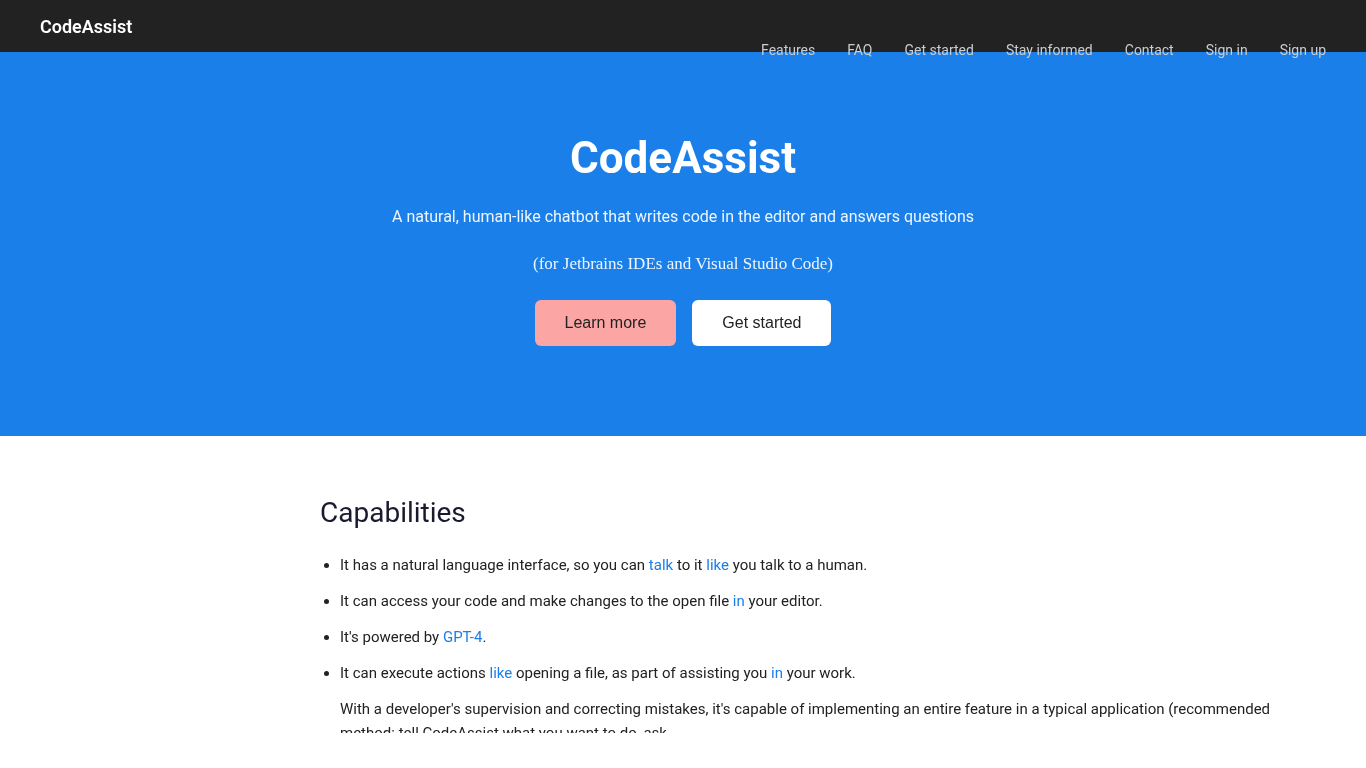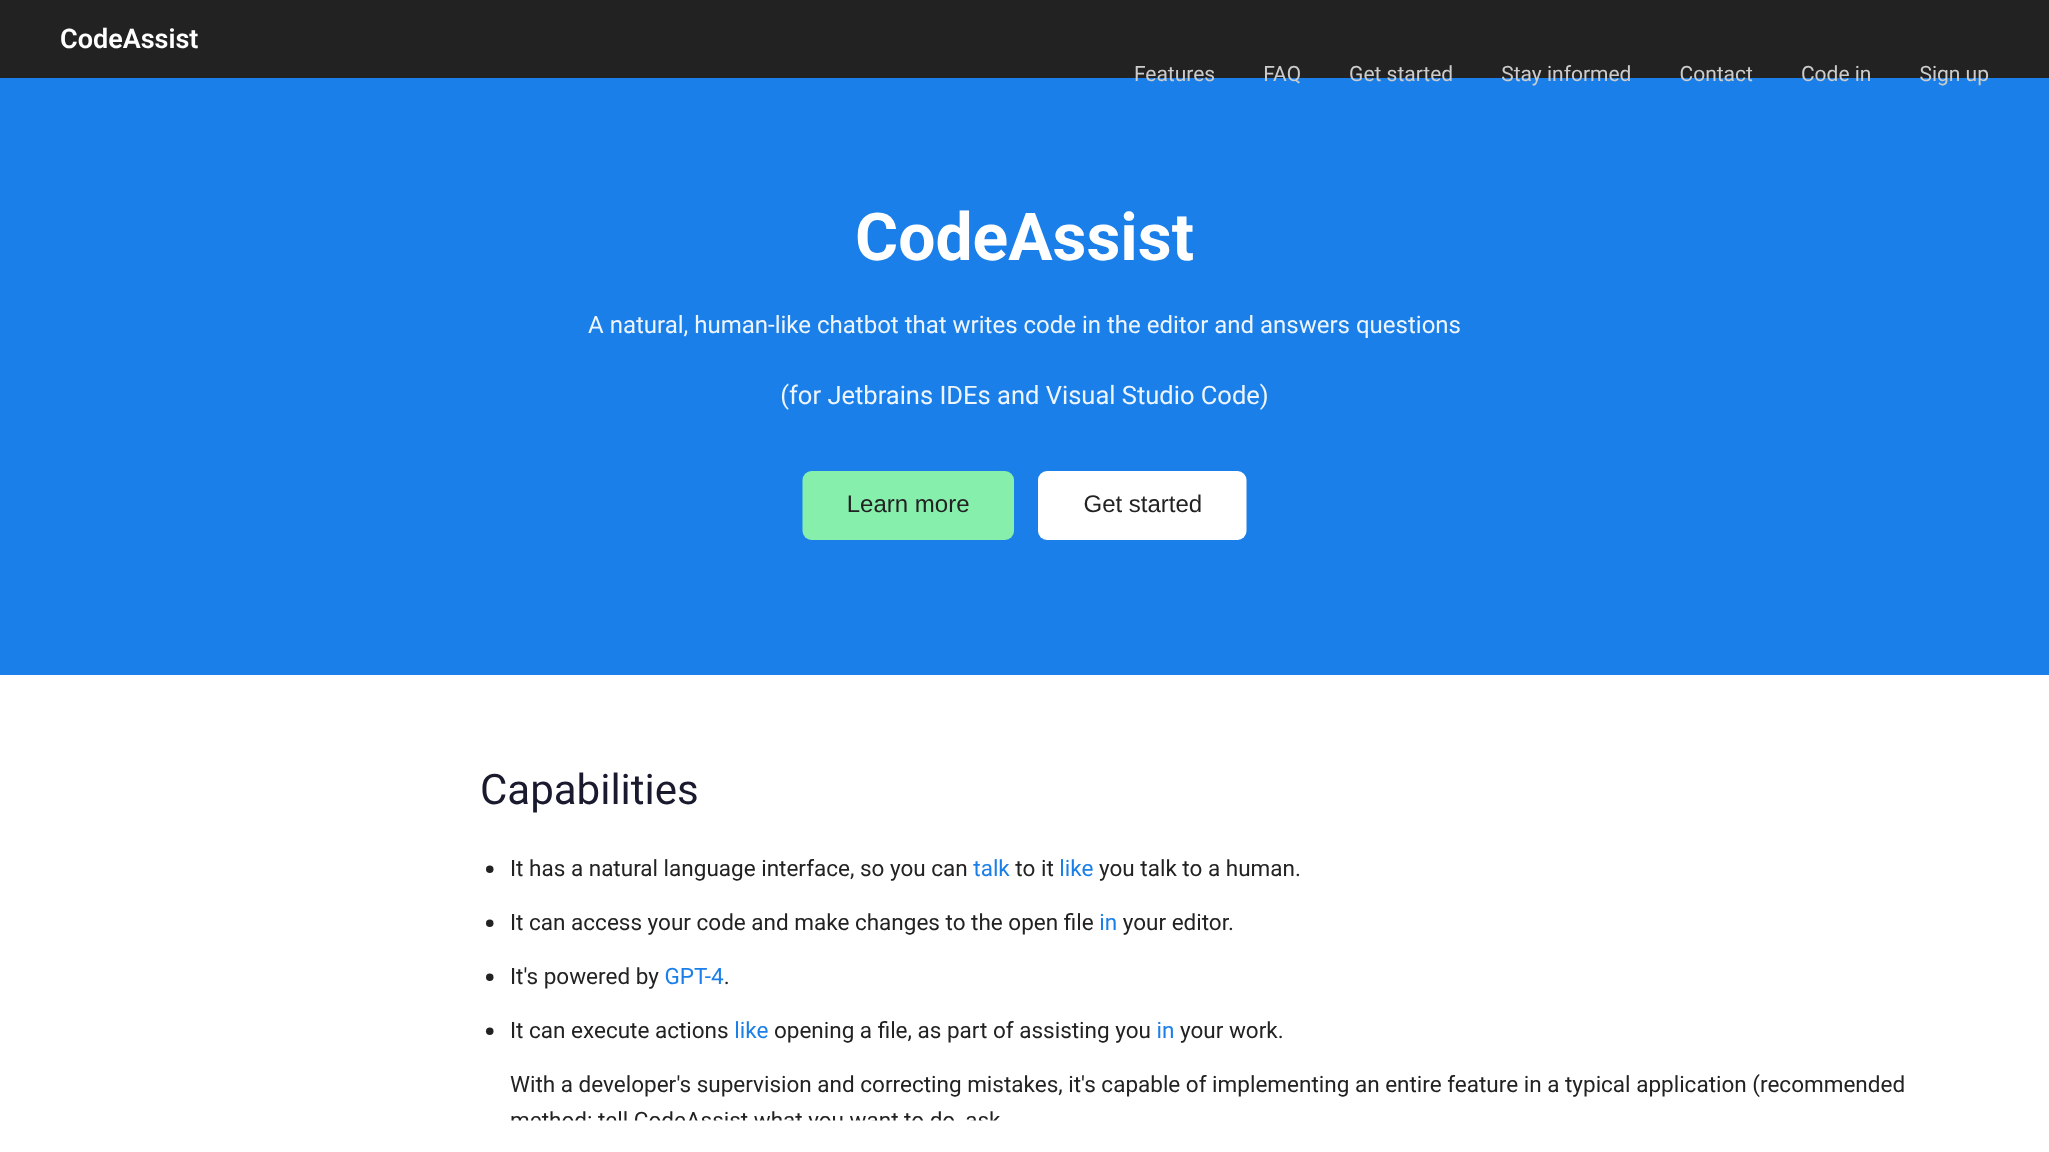--- a/index.html
+++ b/index.html
@@ -68,30 +68,31 @@
     .hero-subtitle {
       color: rgba(255,255,255,0.92);
       font-size: 16px;
       line-height: 1.6;
       margin-bottom: 24px;
     }
 
     .hero-subtitle2 {
       color: rgba(255,255,255,0.92);
       font-size: 17px;
-      margin-bottom: 40px;
+      margin-bottom: 26px;
+      font-family: Liberation Serif, serif;
     }
 
     .hero-buttons {
       display: flex;
       gap: 16px;
     }
 
     .btn-learn {
-      background: #86efac;
+      background: #fca5a5;
       color: #222;
       border: none;
       padding: 14px 30px;
       font-size: 16px;
       font-weight: 500;
       border-radius: 6px;
       cursor: pointer;
     }
 
     .btn-get-started {
@@ -146,21 +147,21 @@
 <body>
 
 <nav>
   <a class="nav-brand">CodeAssist</a>
   <div class="nav-links">
     <a class="nav-link">Features</a>
     <a class="nav-link">FAQ</a>
     <a class="nav-link">Get started</a>
     <a class="nav-link">Stay informed</a>
     <a class="nav-link">Contact</a>
-    <a class="nav-link">Code in</a>
+    <a class="nav-link">Sign in</a>
     <a class="nav-link">Sign up</a>
   </div>
 </nav>
 
 <section class="hero">
   <h1 class="hero-title">CodeAssist</h1>
   <p class="hero-subtitle">A natural, human-like chatbot that writes code in the editor and answers questions</p>
   <p class="hero-subtitle2">(for Jetbrains IDEs and Visual Studio Code)</p>
   <div class="hero-buttons">
     <button class="btn-learn">Learn more</button>

